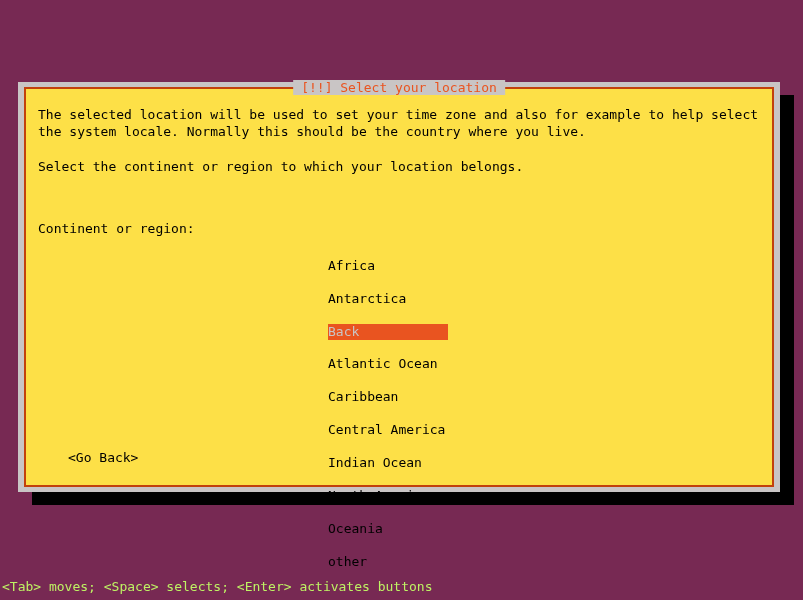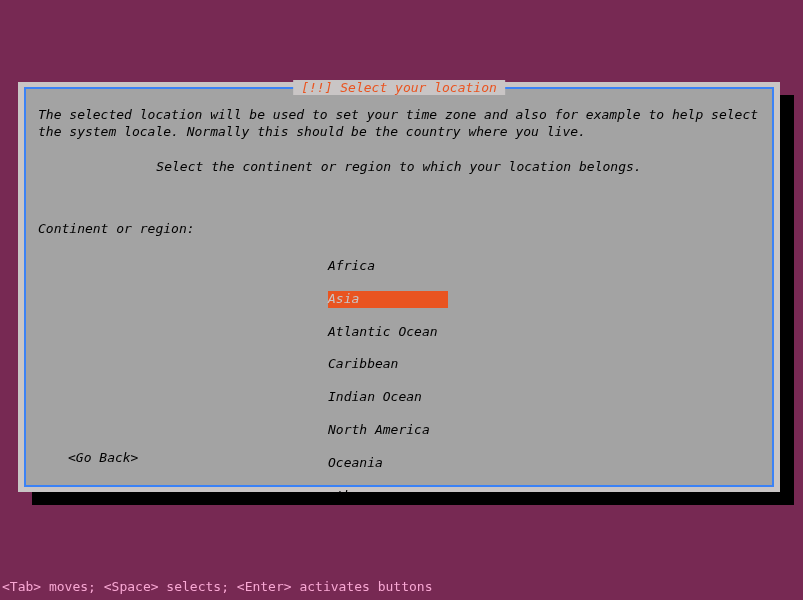--- a/index.html
+++ b/index.html
@@ -31,23 +31,22 @@
       width: 762px;
       height: 410px;
       background-color: #c9c5c5;
     }
     .dialog-inner {
       position: absolute;
       top: 5px;
       left: 6px;
       right: 6px;
       bottom: 5px;
-      border: 2px solid #3b82f6;
-      background-color: #a3a3a3;
-      font-style: italic;
+      border: 2px solid #c2410c;
+      background-color: #fde047;
     }
     .dialog-title {
       position: absolute;
       top: -9px;
       left: 50%;
       transform: translateX(-50%);
       background-color: #c9c5c5;
       padding: 0 8px;
       color: #e95420;
       white-space: nowrap;
@@ -55,21 +54,20 @@
     .dialog-content {
       padding: 18px 12px 12px 12px;
       color: #000000;
     }
     .description {
       line-height: 1.3;
       margin-bottom: 18px;
     }
     .instruction {
       margin-bottom: 2px;
-      text-align: center;
     }
     .prompt {
       margin-bottom: 6px;
       margin-top: 47px;
     }
     .list-container {
       margin-left: 290px;
       margin-top: 4px;
     }
     .list-item {
@@ -92,40 +90,42 @@
       position: absolute;
       bottom: 20px;
       left: 42px;
       color: #000000;
       cursor: pointer;
     }
     .footer {
       position: absolute;
       bottom: 6px;
       left: 2px;
-      color: #f9a8d4;
+      color: #bef264;
     }
   </style>
 </head>
 <body>
 
 <div class="shadow"></div>
 
 <div class="dialog">
   <div class="dialog-inner">
     <div class="dialog-title">[!!] Select your location</div>
     <div class="dialog-content">
       <div class="description">The selected location will be used to set your time zone and also for example to help select the system locale. Normally this should be the country where you live.</div>
       <div class="instruction">Select the continent or region to which your location belongs.</div>
       <div class="prompt">Continent or region:</div>
       <div class="list-container" id="region-list">
           <div class="list-row"><span class="list-item">Africa</span></div>
-          <div class="list-row"><span class="list-item selected">Asia</span></div>
+          <div class="list-row"><span class="list-item">Antarctica</span></div>
+          <div class="list-row"><span class="list-item selected">Back</span></div>
           <div class="list-row"><span class="list-item">Atlantic Ocean</span></div>
           <div class="list-row"><span class="list-item">Caribbean</span></div>
+          <div class="list-row"><span class="list-item">Central America</span></div>
           <div class="list-row"><span class="list-item">Indian Ocean</span></div>
           <div class="list-row"><span class="list-item">North America</span></div>
           <div class="list-row"><span class="list-item">Oceania</span></div>
           <div class="list-row"><span class="list-item">other</span></div>
         </div>
     </div>
     <div class="go-back">&lt;Go Back&gt;</div>
   </div>
 </div>
 

